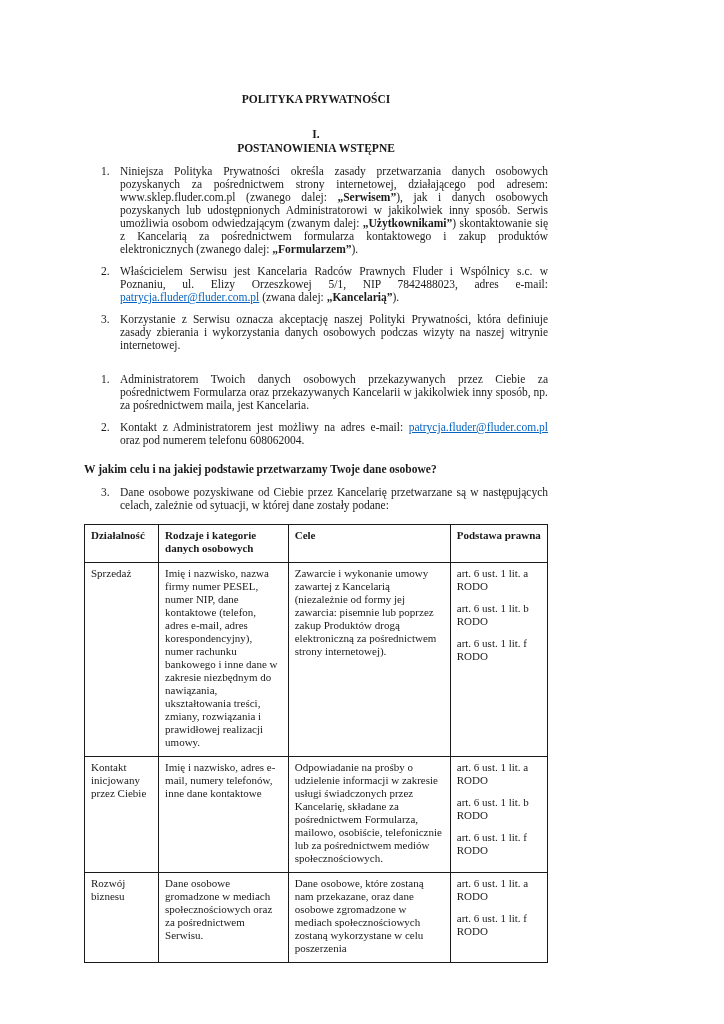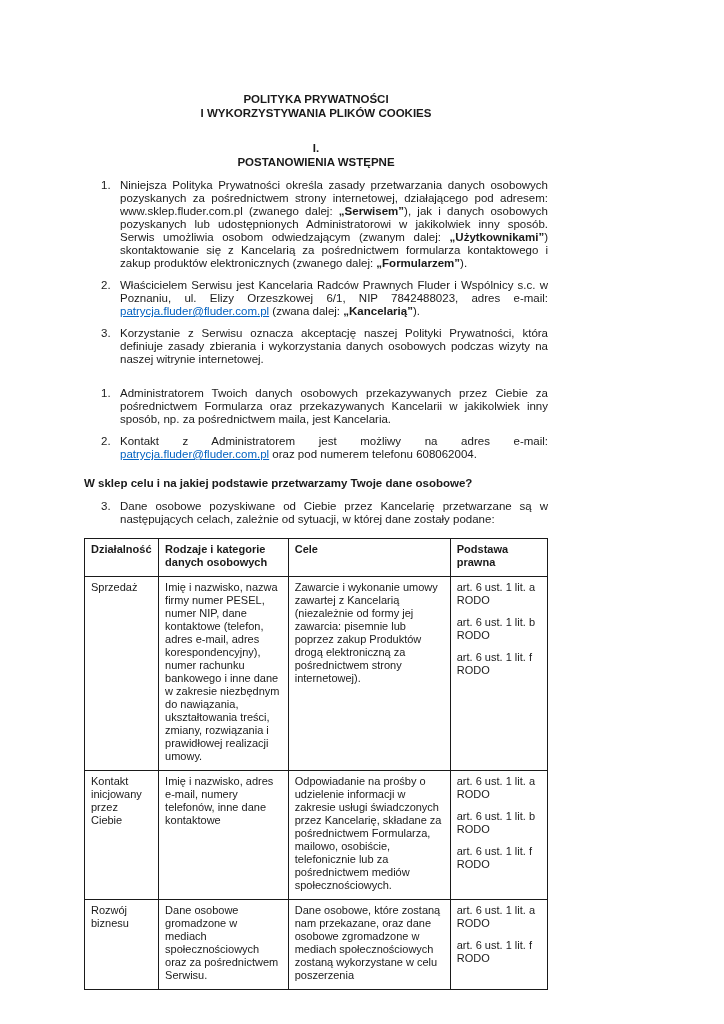--- a/index.html
+++ b/index.html
@@ -12,20 +12,21 @@
   body{font-family:"Liberation Sans","DejaVu Sans",sans-serif;color:var(--text);}
   .page{
     position:relative;
     width:632px;height:1024px;
     background:var(--page-bg);
     box-sizing:border-box;
     padding:92px 84px 20px 84px;
     font-size:11.5px;
     line-height:13px;
     overflow:hidden;
+    font-family:Liberation Serif, serif;
   }
   .center-block{text-align:center;font-weight:bold;}
   .center-block .line{line-height:14px;}
   .title-block{margin:0 0 0 0;}
   .section-heading{margin:21px 0 10px 0;}
   .subheading{font-weight:bold;margin:15px 0 10px 0;line-height:14px;}
   .list{margin:0;}
   .list-item{display:flex;margin:0 0 9px 0;}
   .list-item .num{flex:0 0 19px;margin-left:17px;}
   .list-item .item-text{flex:1;text-align:justify;}
@@ -55,53 +56,52 @@
   td .legal-p{margin:0 0 9px 0;}
   td .legal-p:last-child{margin-bottom:0;}
 </style>
 </head>
 <body>
 
 <div class="page">
   <div id="doc-root">
       <div class="center-block title-block">
         <div class="line">POLITYKA PRYWATNOŚCI</div>
-        <div class="line">I WYKORZYSTYWANIA PLIKÓW COOKIES</div>
       </div>
       <div class="center-block section-heading">
         <div class="line">I.</div>
         <div class="line">POSTANOWIENIA WSTĘPNE</div>
       </div>
       <div class="list">
         <div class="list-item">
           <span class="num">1.</span>
           <div class="item-text"><span>Niniejsza Polityka Prywatności określa zasady przetwarzania danych osobowych pozyskanych za pośrednictwem strony internetowej, działającego pod adresem: www.sklep.fluder.com.pl (zwanego dalej: </span><span class="b">„Serwisem”</span><span>), jak i danych osobowych pozyskanych lub udostępnionych Administratorowi w jakikolwiek inny sposób. Serwis umożliwia osobom odwiedzającym (zwanym dalej: </span><span class="b">„Użytkownikami”</span><span>) skontaktowanie się z Kancelarią za pośrednictwem formularza kontaktowego i zakup produktów elektronicznych (zwanego dalej: </span><span class="b">„Formularzem”</span><span>).</span></div>
         </div>
         <div class="list-item">
           <span class="num">2.</span>
-          <div class="item-text"><span>Właścicielem Serwisu jest Kancelaria Radców Prawnych Fluder i Wspólnicy s.c. w Poznaniu, ul. Elizy Orzeszkowej 6/1, NIP 7842488023, adres e-mail: </span><a class="link">patrycja.fluder@fluder.com.pl</a><span> (zwana dalej: </span><span class="b">„Kancelarią”</span><span>).</span></div>
+          <div class="item-text"><span>Właścicielem Serwisu jest Kancelaria Radców Prawnych Fluder i Wspólnicy s.c. w Poznaniu, ul. Elizy Orzeszkowej 5/1, NIP 7842488023, adres e-mail: </span><a class="link">patrycja.fluder@fluder.com.pl</a><span> (zwana dalej: </span><span class="b">„Kancelarią”</span><span>).</span></div>
         </div>
         <div class="list-item">
           <span class="num">3.</span>
           <div class="item-text"><span>Korzystanie z Serwisu oznacza akceptację naszej Polityki Prywatności, która definiuje zasady zbierania i wykorzystania danych osobowych podczas wizyty na naszej witrynie internetowej.</span></div>
         </div>
       </div>
       <div class="center-block section-heading">
       </div>
       <div class="list">
         <div class="list-item">
           <span class="num">1.</span>
           <div class="item-text"><span>Administratorem Twoich danych osobowych przekazywanych przez Ciebie za pośrednictwem Formularza oraz przekazywanych Kancelarii w jakikolwiek inny sposób, np. za pośrednictwem maila, jest Kancelaria.</span></div>
         </div>
         <div class="list-item">
           <span class="num">2.</span>
           <div class="item-text"><span>Kontakt z Administratorem jest możliwy na adres e-mail: </span><a class="link">patrycja.fluder@fluder.com.pl</a><span> oraz pod numerem telefonu 608062004.</span></div>
         </div>
       </div>
-      <div class="subheading">W sklep celu i na jakiej podstawie przetwarzamy Twoje dane osobowe?</div>
+      <div class="subheading">W jakim celu i na jakiej podstawie przetwarzamy Twoje dane osobowe?</div>
       <div class="list">
         <div class="list-item">
           <span class="num">3.</span>
           <div class="item-text"><span>Dane osobowe pozyskiwane od Ciebie przez Kancelarię przetwarzane są w następujących celach, zależnie od sytuacji, w której dane zostały podane:</span></div>
         </div>
       </div>
       <table class="doc-table">
         <colgroup>
           <col class="c1">
           <col class="c2">

